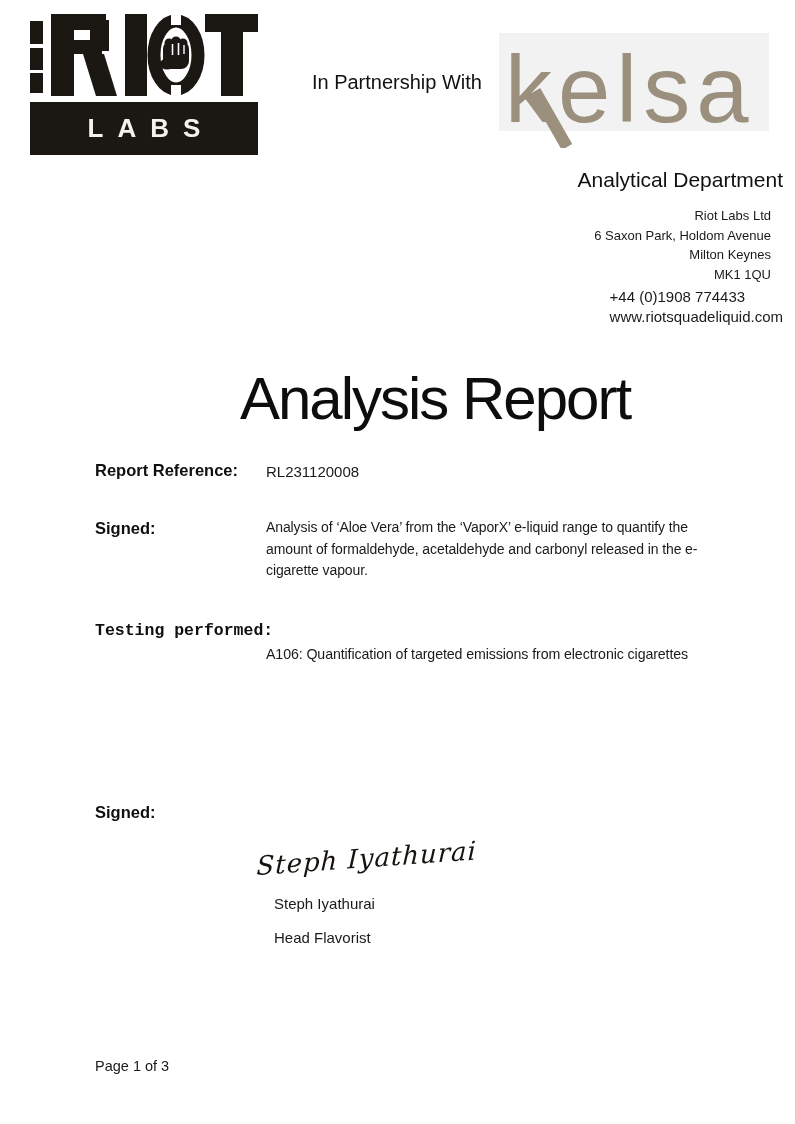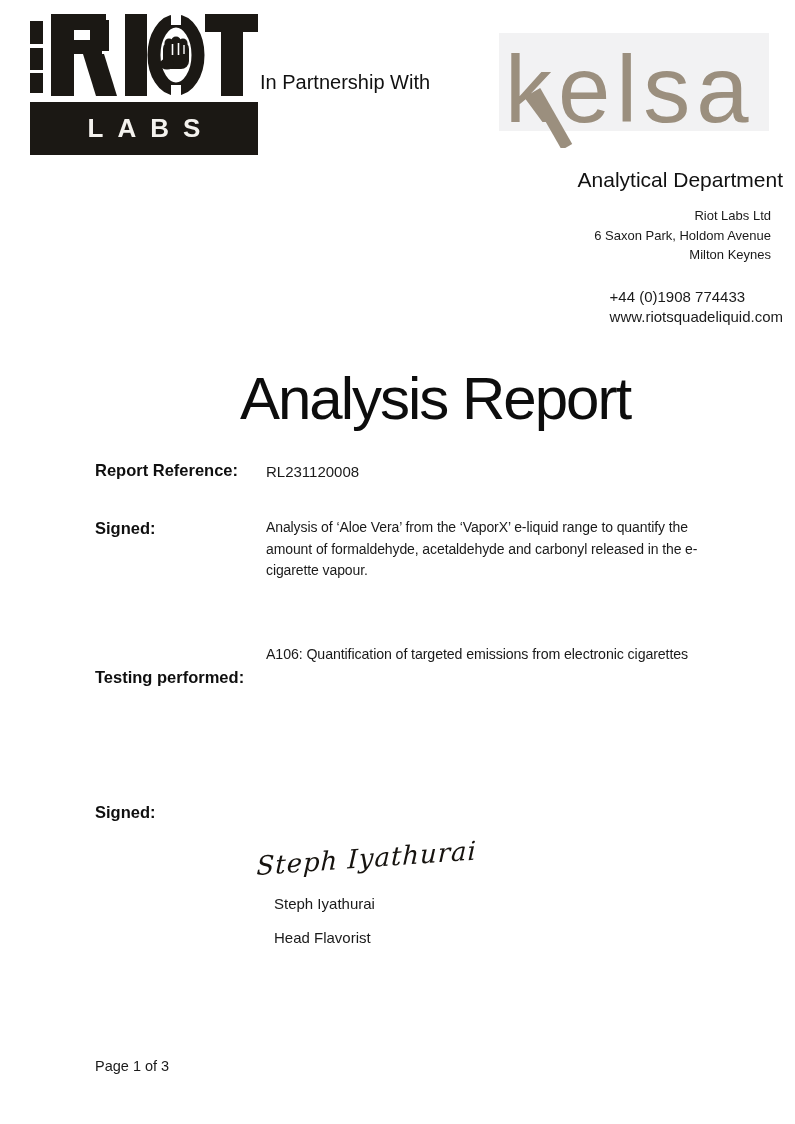--- a/index.html
+++ b/index.html
@@ -11,21 +11,21 @@
     background: #ffffff;
     font-family: "Liberation Sans", sans-serif;
     color: #1a1a1a;
     overflow: hidden;
   }
   .abs { position: absolute; }
 
   
   .partnership {
     left: 260px; top: 71px; width: 222px;
-    font-size: 20px; text-align: left; color: #111;
+    font-size: 20px; text-align: right; color: #111;
   }
   .dept {
     right: 12px; top: 168px;
     font-size: 21px; text-align: left; color: #111;
   }
   .addr {
     right: 24px; top: 206px;
     font-size: 13px; line-height: 19.5px; text-align: right; color: #1a1a1a;
   }
   .contact {
@@ -116,40 +116,41 @@
     <text x="8" y="97" fill="#9b8f7e" font-family="Liberation Sans, sans-serif" font-size="94" letter-spacing="6">kelsa</text>
     <line x1="38" y1="66" x2="70" y2="122" stroke="#9b8f7e" stroke-width="12"></line>
   </svg>
 
   <div class="abs dept">Analytical Department</div>
 
   <div class="abs addr">
     <div>Riot Labs Ltd</div>
     <div>6 Saxon Park, Holdom Avenue</div>
     <div>Milton Keynes</div>
+    <div>MK1 1QU</div>
   </div>
 
   <div class="abs contact">
     <div>+44 (0)1908 774433</div>
     <div>www.riotsquadeliquid.com</div>
   </div>
 
   <div class="abs report-title">Analysis Report</div>
 
   <div class="abs field-label" style="top:461px;">Report Reference:</div>
   <div class="abs field-value ref-value">RL231120008</div>
 
   <div class="abs field-label" style="top:519px;">Signed:</div>
   <div class="abs field-value subject-text">
     <div>Analysis of ‘Aloe Vera’ from the ‘VaporX’ e-liquid range to quantify the</div>
     <div>amount of formaldehyde, acetaldehyde and carbonyl released in the e-</div>
     <div>cigarette vapour.</div>
   </div>
 
-  <div class="abs field-label" style="top:668px;">Testing performed:</div>
+  <div class="abs field-label" style="top:621px;font-family:Liberation Mono, monospace;">Testing performed:</div>
   <div class="abs field-value testing-value">A106: Quantification of targeted emissions from electronic cigarettes</div>
 
   <div class="abs field-label" style="top:803px;">Signed:</div>
 
   <div class="abs signature-script">Steph Iyathurai</div>
   <div class="abs signatory" style="top:895px;">Steph Iyathurai</div>
   <div class="abs signatory" style="top:929px;text-align:right;">Head Flavorist</div>
 
   <div class="abs page-indicator">Page 1 of 3</div>
 

